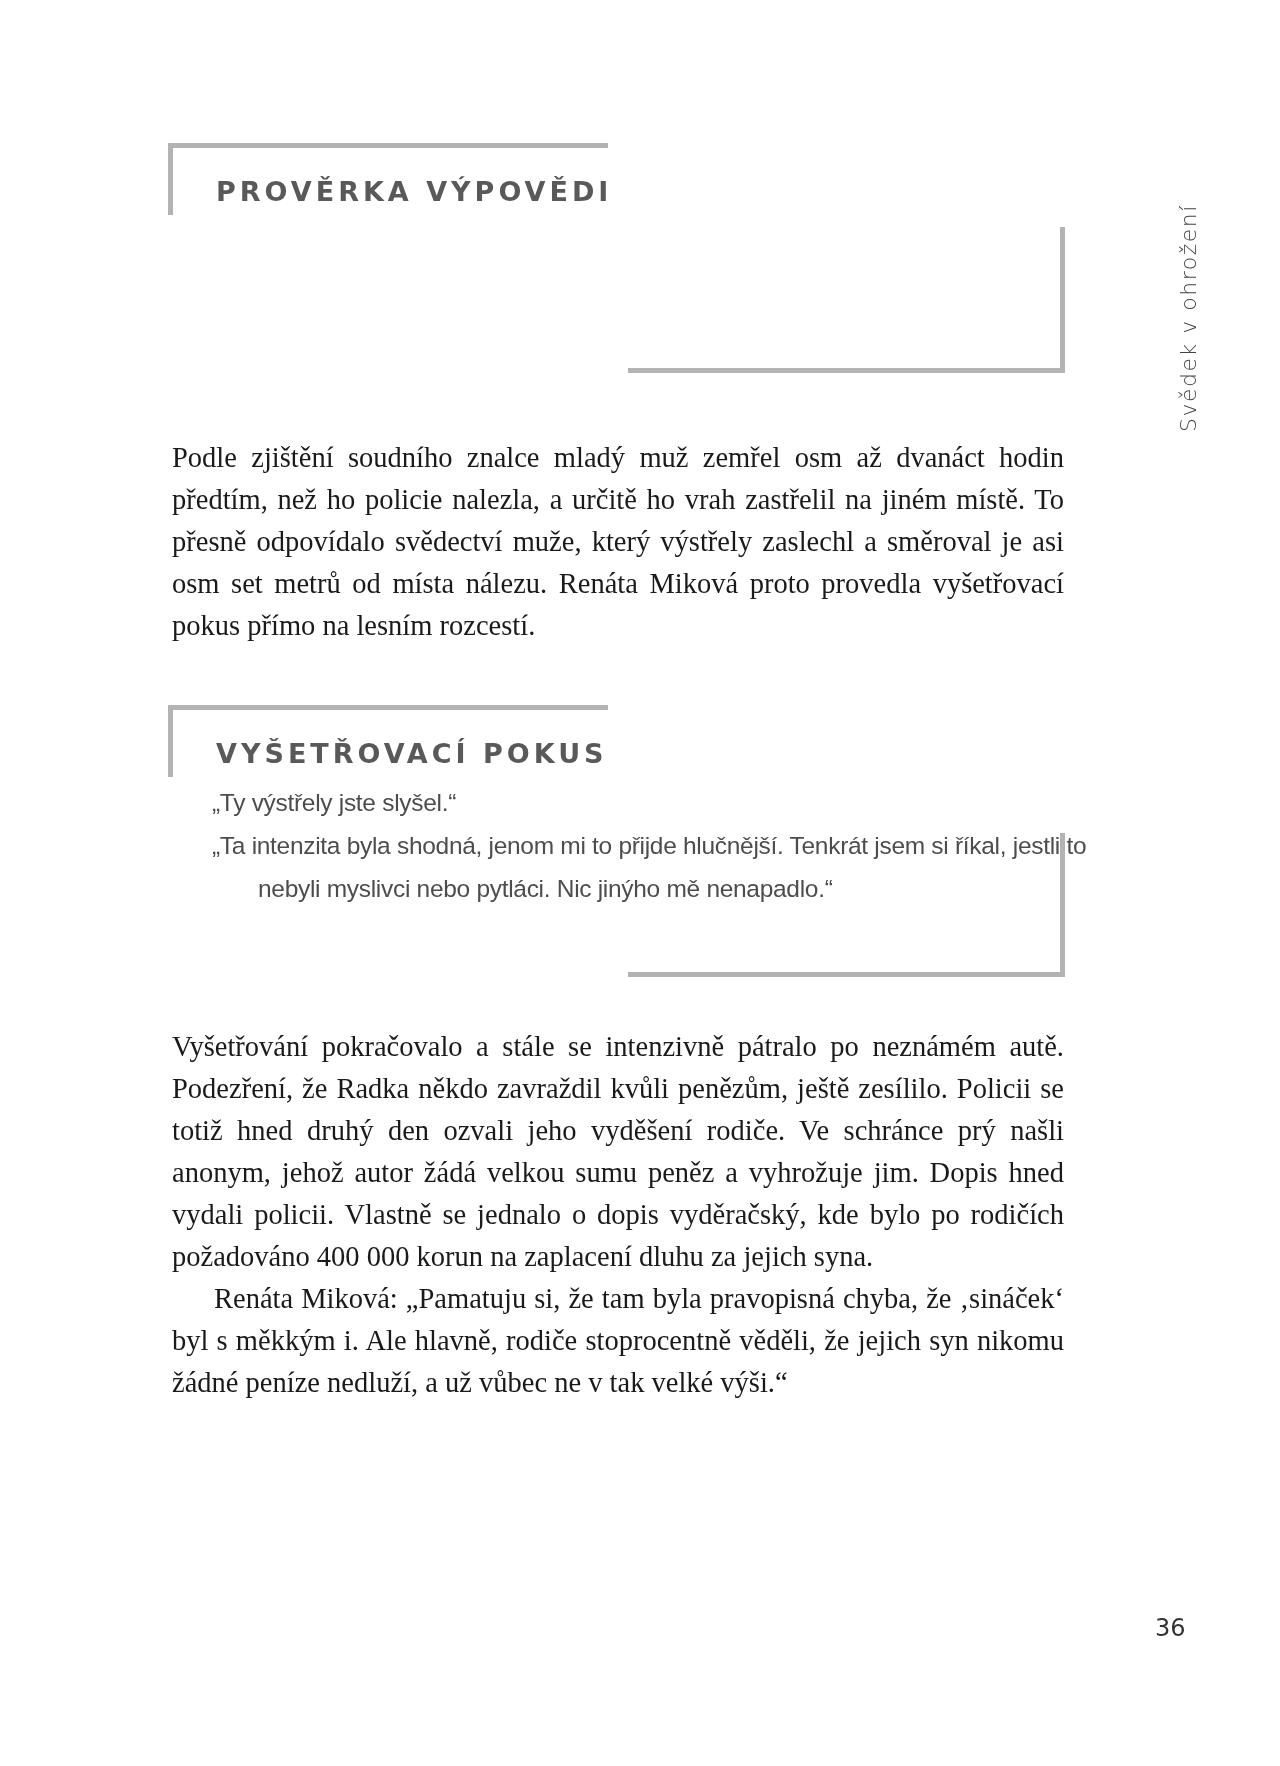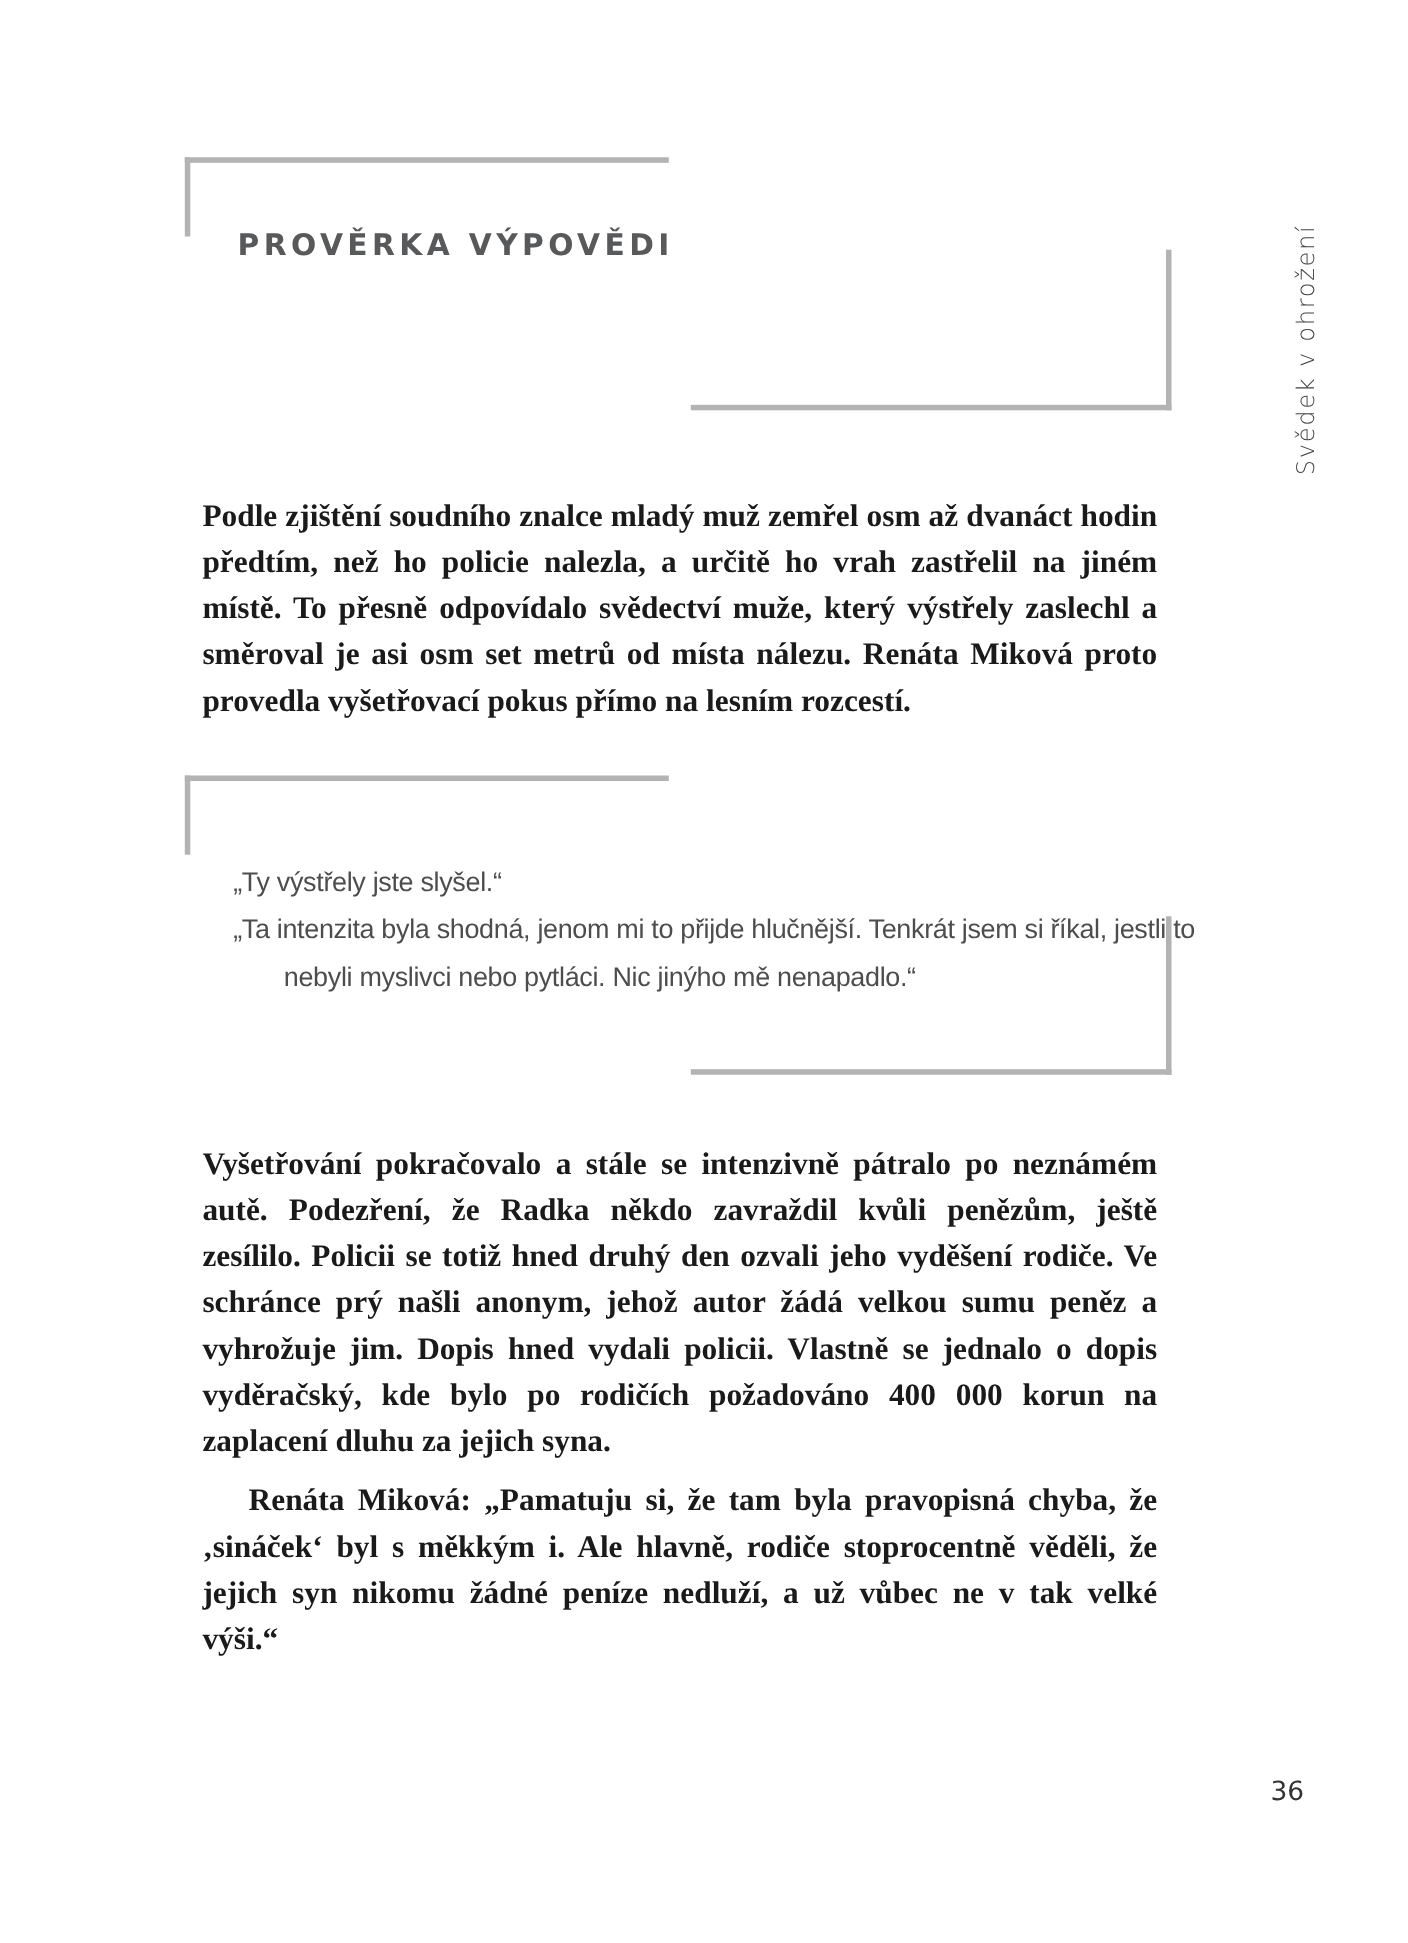--- a/index.html
+++ b/index.html
@@ -46,21 +46,21 @@
     .body-text {
       position: absolute;
       left: 172px;
       width: 892px;
       font-family: "Liberation Serif", serif;
       font-size: 28.5px;
       line-height: 42px;
       color: #1a1a1a;
       text-align: justify;
     }
-    .body-text p { margin: 12px; font-weight: bold; }
+    .body-text p { margin: 0; }
     .body-text p.indent { text-indent: 42px; }
 
     .running-head {
       position: absolute;
       left: 1176px;
       top: 432px;
       transform-origin: 0 0;
       transform: rotate(-90deg);
       font-family: "DejaVu Sans", sans-serif;
       font-weight: 300;
@@ -81,32 +81,33 @@
 </head>
 <body>
 
 <div class="page">
 
   <div class="box" style="top:143px; height:230px;">
     <div class="bracket-tl-h" style="width:440px;"></div>
     <div class="bracket-tl-v" style="height:72px;"></div>
     <div class="bracket-br-v" style="left:892px; top:84px; height:146px;"></div>
     <div class="bracket-br-h" style="left:460px; top:225px; width:437px;"></div>
-    <div class="box-title" style="top:33px;margin-top:32px;">PROVĚRKA VÝPOVĚDI</div>
+    <div class="box-title" style="top:33px;">PROVĚRKA VÝPOVĚDI</div>
   </div>
 
   <div class="body-text" style="top:437px;">
     <p>Podle zjištění soudního znalce mladý muž zemřel osm až dvanáct hodin předtím, než ho policie nalezla, a určitě ho vrah zastřelil na jiném místě. To přesně odpovídalo svědectví muže, který výstřely zaslechl a směroval je asi osm set metrů od místa nálezu. Renáta Miková proto provedla vyšetřovací pokus přímo na lesním rozcestí.</p>
   </div>
 
   <div class="box" style="top:705px; height:272px;">
     <div class="bracket-tl-h" style="width:440px;"></div>
     <div class="bracket-tl-v" style="height:72px;"></div>
     <div class="bracket-br-v" style="left:892px; top:128px; height:144px;"></div>
     <div class="bracket-br-h" style="left:460px; top:267px; width:437px;"></div>
+    <div class="box-title" style="top:33px;">VYŠETŘOVACÍ POKUS</div>
     <div class="quote" style="top:119px;">„Ta intenzita byla shodná, jenom mi to přijde hlučnější. Tenkrát jsem si říkal, jestli to nebyli myslivci nebo pytláci. Nic jinýho mě nenapadlo.“</div>
     <div class="quote" style="top:76px;">„Ty výstřely jste slyšel.“</div>
   </div>
 
   <div class="body-text" style="top:1026px;">
     <p>Vyšetřování pokračovalo a stále se intenzivně pátralo po neznámém autě. Podezření, že Radka někdo zavraždil kvůli penězům, ještě zesílilo. Policii se totiž hned druhý den ozvali jeho vyděšení rodiče. Ve schránce prý našli anonym, jehož autor žádá velkou sumu peněz a vyhrožuje jim. Dopis hned vydali policii. Vlastně se jednalo o dopis vyděračský, kde bylo po rodičích požadováno 400 000 korun na zaplacení dluhu za jejich syna.</p>
     <p class="indent">Renáta Miková: „Pamatuju si, že tam byla pravopisná chyba, že ‚sináček‘ byl s měkkým i. Ale hlavně, rodiče stoprocentně věděli, že jejich syn nikomu žádné peníze nedluží, a už vůbec ne v tak velké výši.“</p>
   </div>
 
   <div class="running-head">Svědek v ohrožení</div>

